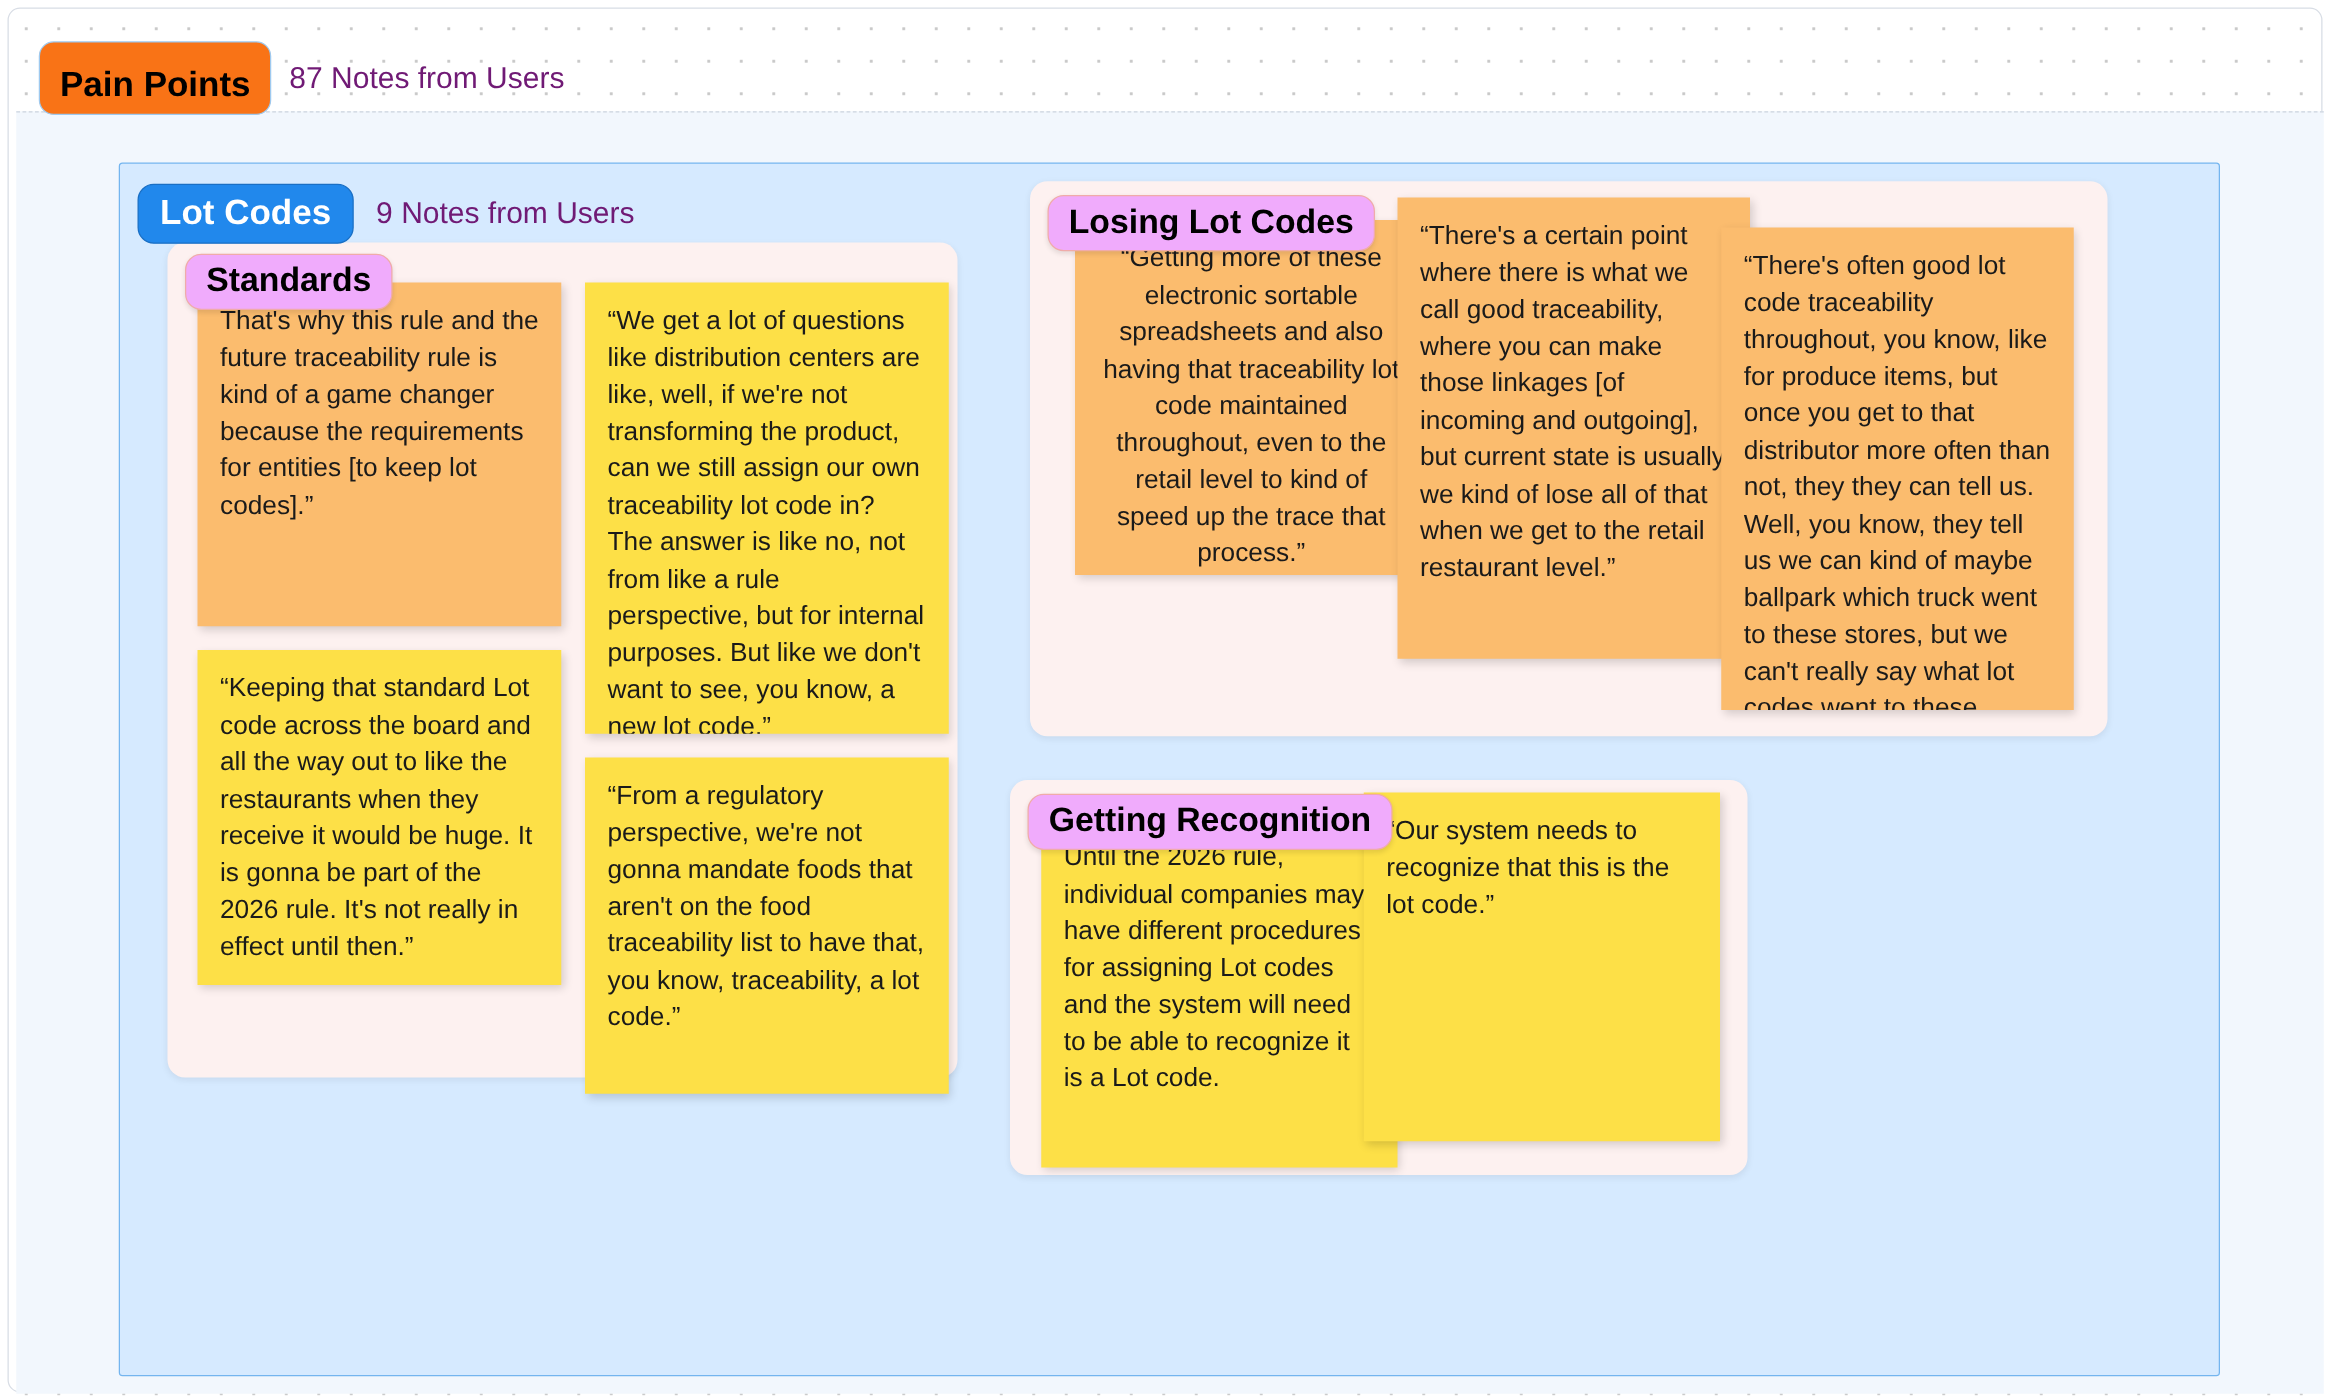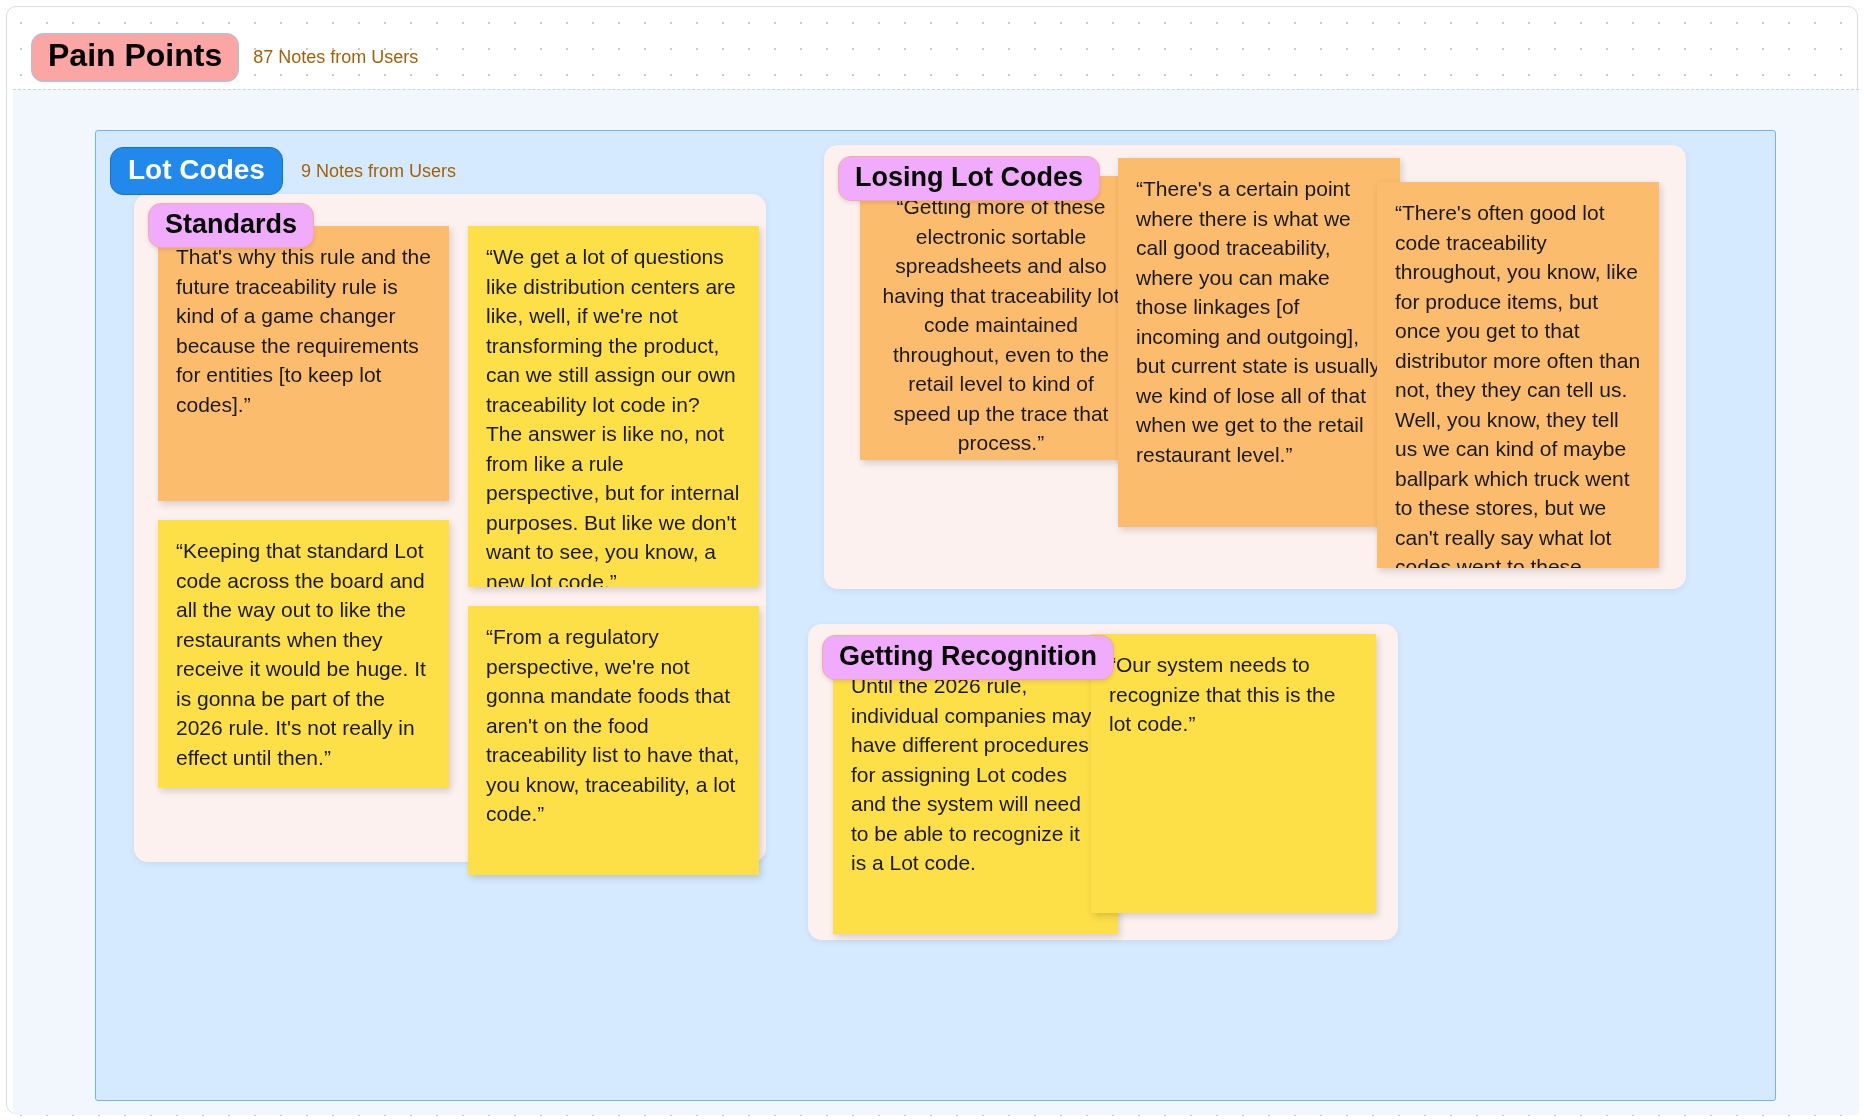--- a/index.html
+++ b/index.html
@@ -49,30 +49,30 @@
   }
 
   .pill {
     display: inline-block;
     border-radius: 11px;
     font-weight: bold;
     white-space: nowrap;
     box-sizing: border-box;
   }
   .pill-painpoints {
-    background: #fca5a5;
+    background: #f97316;
     border: 1.5px solid #9ec9ef;
     color: #000000;
-    font-size: 32px;
-    padding: 3px 16px 7px 16px;
+    font-size: 28px;
+    padding: 18px 16px 7px 16px;
     border-radius: 12px;
   }
   .count-label {
-    font-size: 18px;
-    color: #a16207;
+    font-size: 24px;
+    color: #701a75;
     white-space: nowrap;
     text-align: center;
   }
 
   
   .band {
     position: absolute;
     left: 6px;
     top: 82px;
     width: 1846px;

